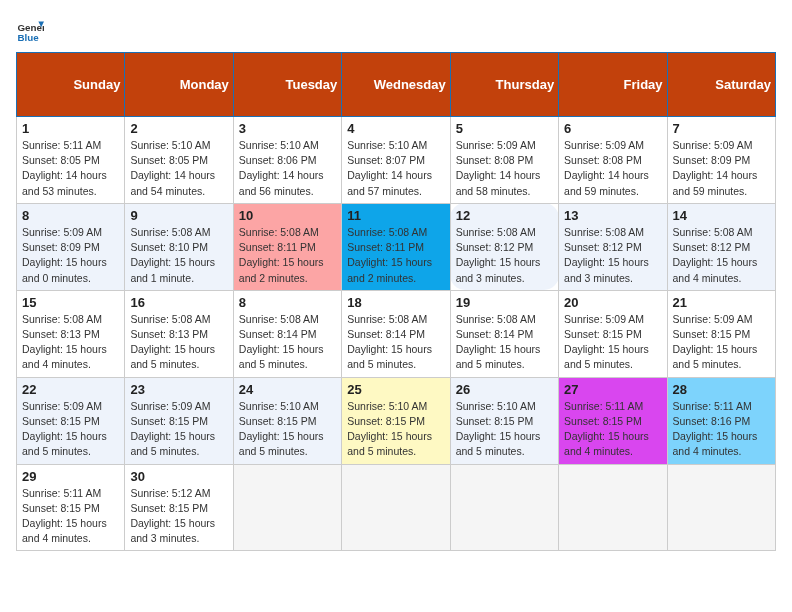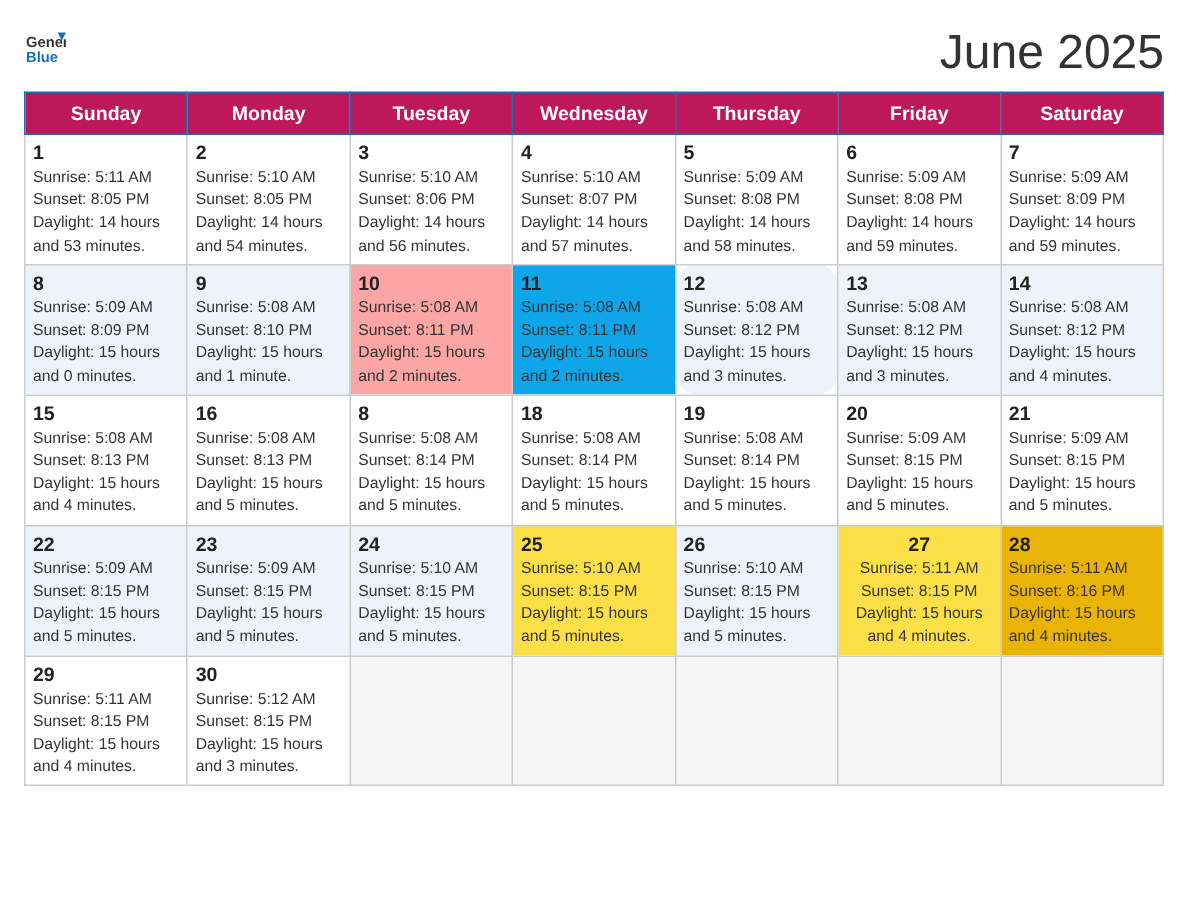--- a/index.html
+++ b/index.html
@@ -36,24 +36,24 @@
     .location-title {
       font-size: 14px;
       color: #555;
     }
     .calendar {
       width: 100%;
       border-collapse: collapse;
       font-size: 11px;
     }
     .calendar th {
-      background-color: #be185d;
+      background-color: #c2410c;
       color: #fff;
-      padding: 6px 4px;
-      text-align: center;
+      padding: 24px 4px;
+      text-align: right;
       font-size: 13px;
       font-weight: bold;
       border: 1px solid #1a6fb5;
     }
     .calendar td {
       border: 1px solid #ccc;
       vertical-align: top;
       padding: 4px 5px;
       width: calc(100% / 7);
       height: 80px;
@@ -85,21 +85,20 @@
 
 <div class="header-area">
   <div class="logo">
     <svg class="logo-icon" viewBox="0 0 40 40">
       <text x="2" y="22" font-size="14" font-weight="bold" fill="#333" font-family="Arial">General</text>
       <text x="2" y="36" font-size="14" font-weight="bold" fill="#1a6fb5" font-family="Arial">Blue</text>
       <polygon points="32,8 40,8 36,16" fill="#1a6fb5"></polygon>
     </svg>
   </div>
   <div class="title-area">
-    <div class="month-title">June 2025</div>
   </div>
 </div>
 
 <table class="calendar">
   <thead>
     <tr>
     <th>Sunday</th>
         <th>Monday</th>
         <th>Tuesday</th>
         <th>Wednesday</th>
@@ -205,33 +204,33 @@
           <div class="day-info">Sunrise: 5:09 AM<br>Sunset: 8:15 PM<br>Daylight: 15 hours and 5 minutes.</div>
         </td>
         <td class="" style="background: rgb(238, 243, 251); margin-top: 24px;">
           <div class="day-number">23</div>
           <div class="day-info">Sunrise: 5:09 AM<br>Sunset: 8:15 PM<br>Daylight: 15 hours and 5 minutes.</div>
         </td>
         <td class="" style="background: rgb(238, 243, 251);">
           <div class="day-number">24</div>
           <div class="day-info">Sunrise: 5:10 AM<br>Sunset: 8:15 PM<br>Daylight: 15 hours and 5 minutes.</div>
         </td>
-        <td class="" style="background: #fde047;">
+        <td class="" style="background: #fef9c3;">
           <div class="day-number">25</div>
           <div class="day-info">Sunrise: 5:10 AM<br>Sunset: 8:15 PM<br>Daylight: 15 hours and 5 minutes.</div>
         </td>
         <td class="" style="background: rgb(238, 243, 251);">
           <div class="day-number">26</div>
           <div class="day-info">Sunrise: 5:10 AM<br>Sunset: 8:15 PM<br>Daylight: 15 hours and 5 minutes.</div>
         </td>
-        <td class="" style="background: #fde047; text-align: center;">
+        <td class="" style="background: #d946ef;">
           <div class="day-number">27</div>
           <div class="day-info">Sunrise: 5:11 AM<br>Sunset: 8:15 PM<br>Daylight: 15 hours and 4 minutes.</div>
         </td>
-        <td class="" style="background: #eab308;">
+        <td class="" style="background: #7dd3fc;">
           <div class="day-number">28</div>
           <div class="day-info">Sunrise: 5:11 AM<br>Sunset: 8:16 PM<br>Daylight: 15 hours and 4 minutes.</div>
         </td>
       </tr>
       <tr class="week-row">
         <td class="">
           <div class="day-number">29</div>
           <div class="day-info">Sunrise: 5:11 AM<br>Sunset: 8:15 PM<br>Daylight: 15 hours and 4 minutes.</div>
         </td>
         <td class="">

